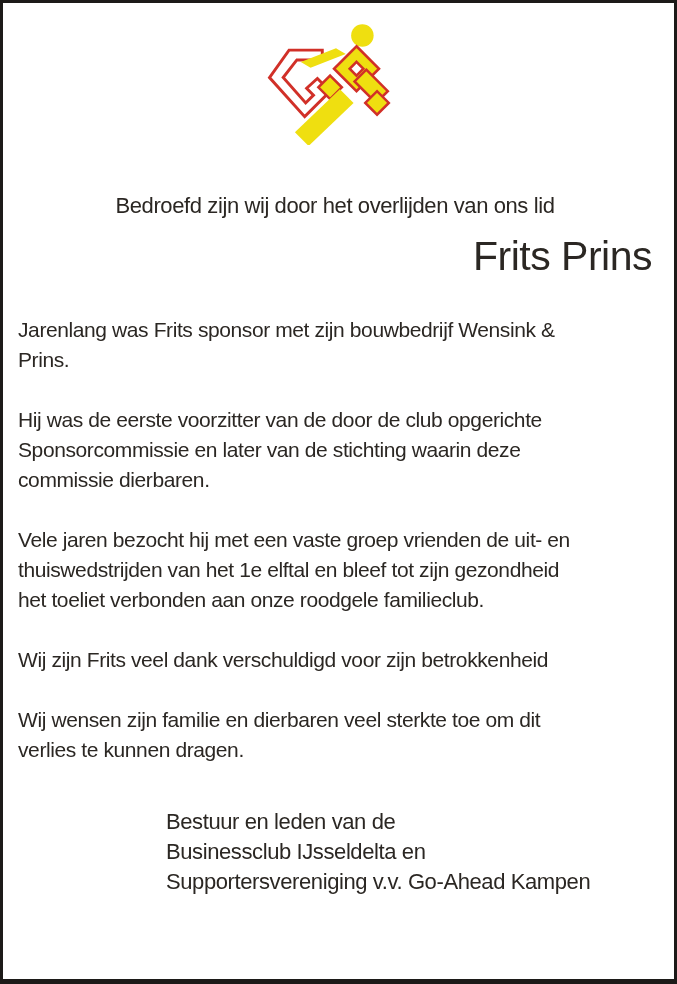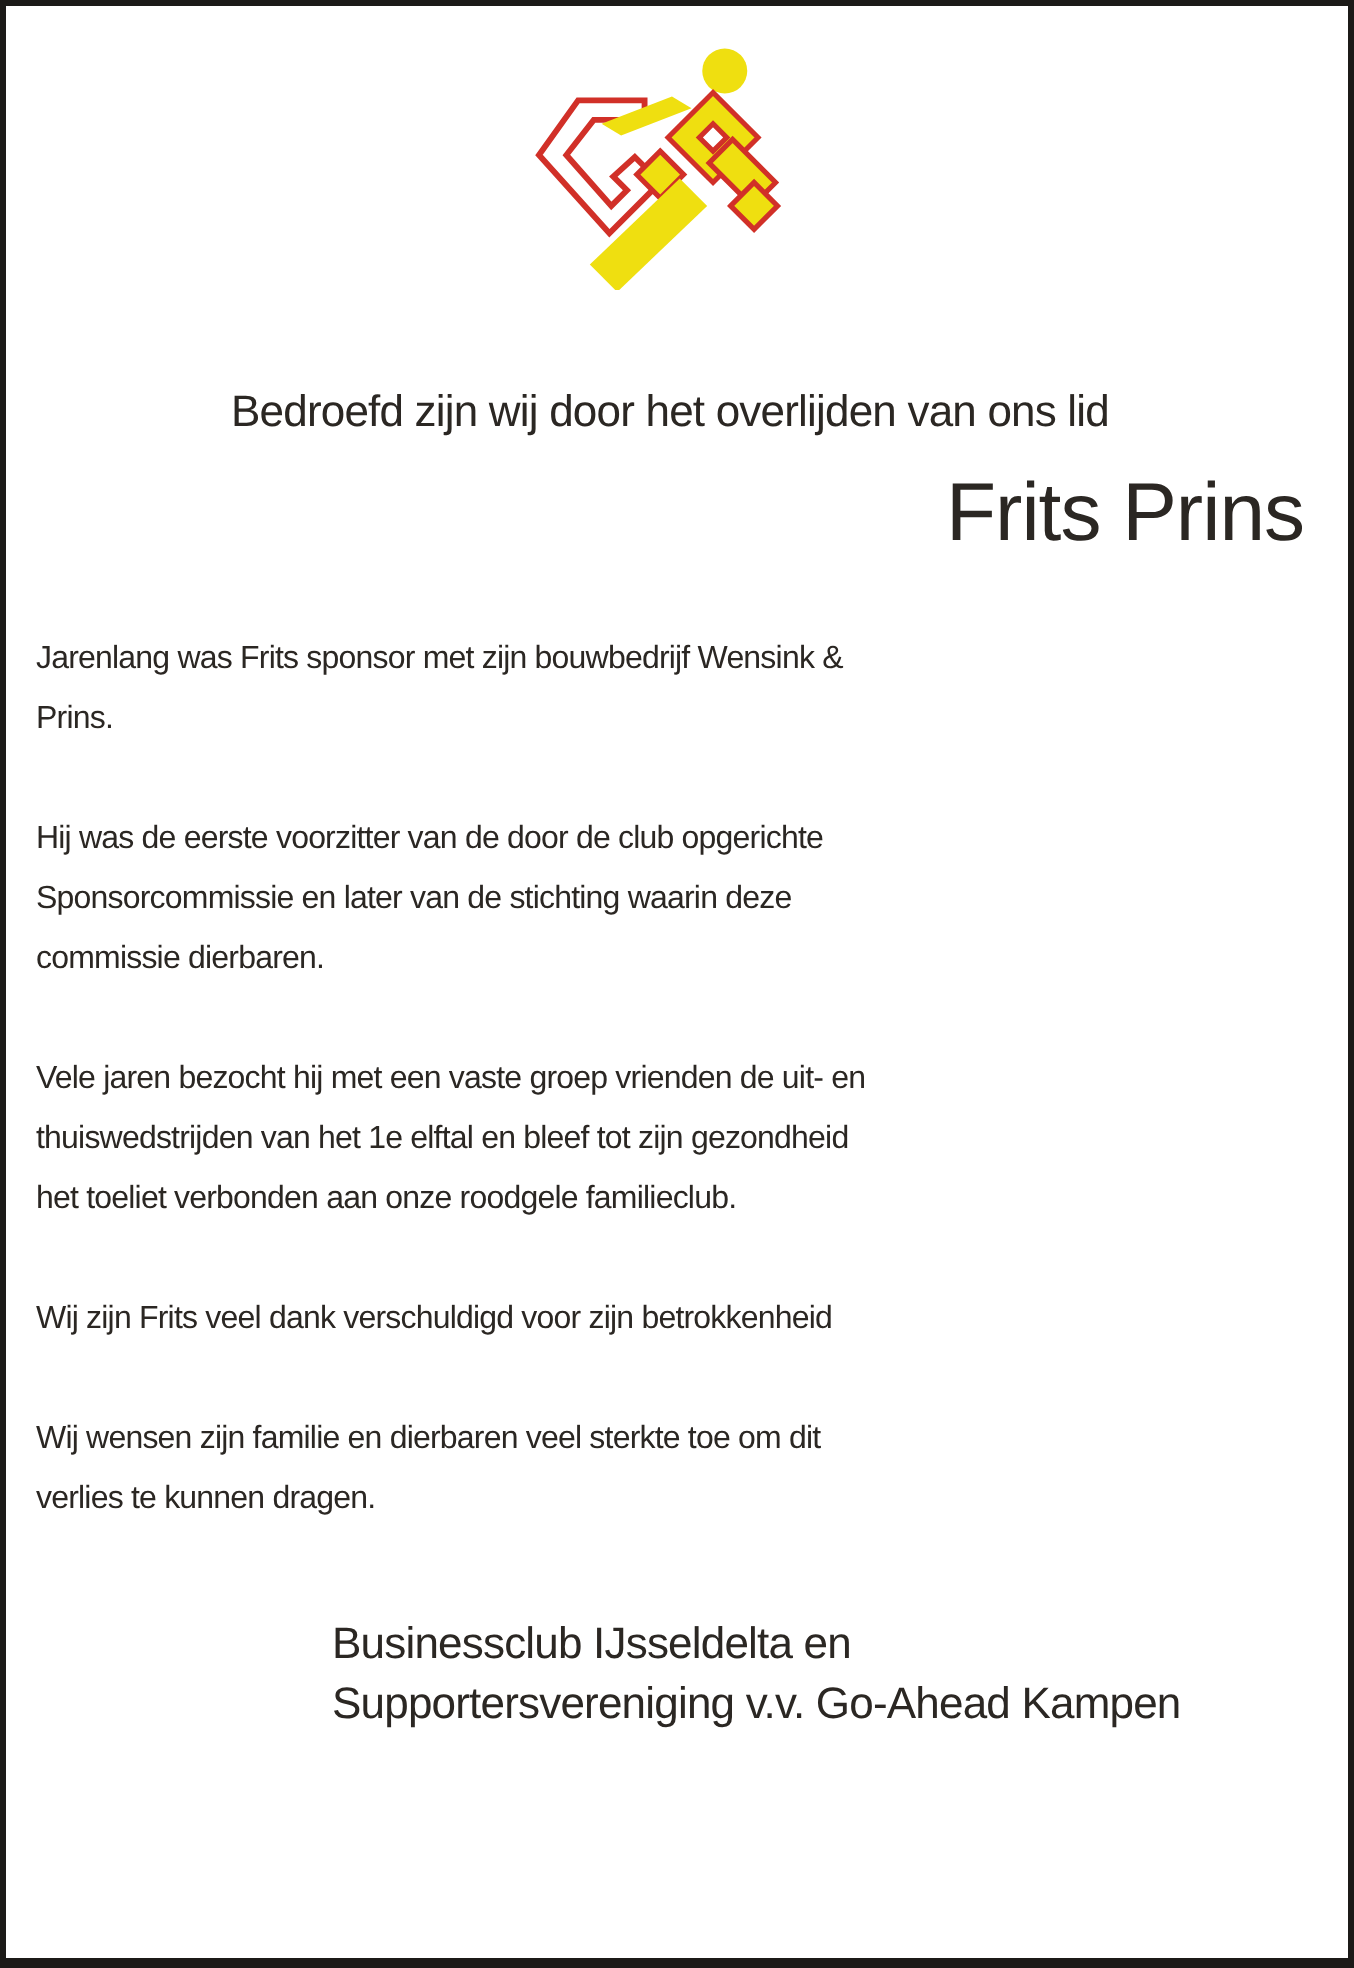--- a/index.html
+++ b/index.html
@@ -31,21 +31,21 @@
   .deceased-name {
     margin-top: 10px;
     text-align: right;
     font-size: 41px;
     line-height: 50px;
     font-weight: 400;
     letter-spacing: -0.5px;
   }
   .para {
     margin-top: 30px;
-    font-size: 16px;
+    font-size: 21px;
     line-height: 30px;
     letter-spacing: -0.4px;
   }
   .para.first { margin-top: 34px; }
   .line { display: block; white-space: nowrap; }
   .signature {
     margin-top: 42px;
     margin-left: 148px;
     font-size: 22px;
     line-height: 30px;
@@ -100,17 +100,18 @@
     <p class="para">
       <span class="line">Wij zijn Frits veel dank verschuldigd voor zijn betrokkenheid</span>
     </p>
     <p class="para">
       <span class="line">Wij wensen zijn familie en dierbaren veel sterkte toe om dit</span>
       <span class="line">verlies te kunnen dragen.</span>
     </p>
   </div>
 
   <div class="signature">
+    <span class="line">Bestuur en leden van de</span>
     <span class="line">Businessclub IJsseldelta en</span>
     <span class="line">Supportersvereniging v.v. Go-Ahead Kampen</span>
   </div>
 
 </div>
 
 </body></html>

